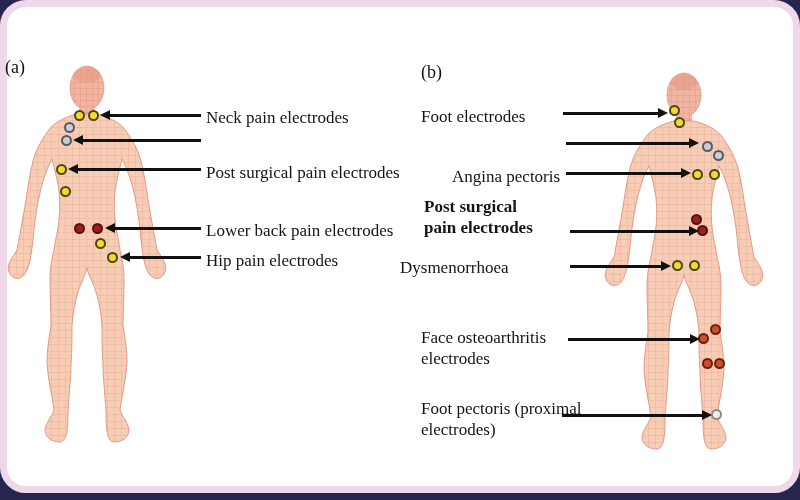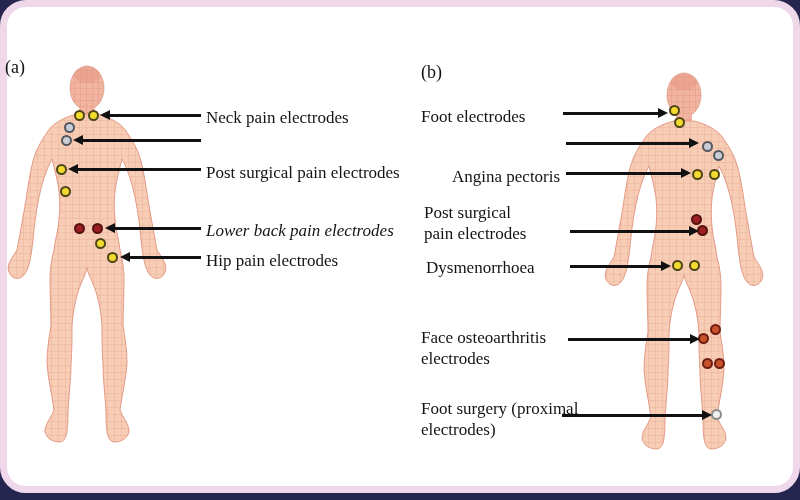--- a/index.html
+++ b/index.html
@@ -101,21 +101,21 @@
 
   <div class="annotation-layer">
       <div class="label" style="left: 206px; top: 107px; text-align: center;">Neck pain electrodes</div>
       <div class="arrow-line" style="left: 108px; width: 93px; top: 113.5px; background: rgb(17, 17, 17);"></div>
       <div class="arrow-head left" style="left: 100px; top: 109.5px; border-right-color: rgb(17, 17, 17);"></div>
       <div class="arrow-line" style="left: 81px; width: 120px; top: 138.5px; background: rgb(17, 17, 17);"></div>
       <div class="arrow-head left" style="left: 73px; top: 134.5px; border-right-color: rgb(17, 17, 17);"></div>
       <div class="label" style="left: 206px; top: 162px;">Post surgical pain electrodes</div>
       <div class="arrow-line" style="left: 76px; width: 125px; top: 167.5px; background: rgb(17, 17, 17);"></div>
       <div class="arrow-head left" style="left: 68px; top: 163.5px; border-right-color: rgb(17, 17, 17);"></div>
-      <div class="label" style="left: 206px; top: 220px; font-style: italic;">Lower back pain electrodes</div>
+      <div class="label" style="left: 206px; top: 220px;">Lower back pain electrodes</div>
       <div class="arrow-line" style="left: 113px; width: 88px; top: 226.5px; background: rgb(17, 17, 17);"></div>
       <div class="arrow-head left" style="left: 105px; top: 222.5px; border-right-color: rgb(17, 17, 17);"></div>
       <div class="label" style="left: 206px; top: 250px;">Hip pain electrodes</div>
       <div class="arrow-line" style="left: 128px; width: 73px; top: 255.5px; background: rgb(17, 17, 17);"></div>
       <div class="arrow-head left" style="left: 120px; top: 251.5px; border-right-color: rgb(17, 17, 17);"></div>
       <div class="dot" style="left: 73.5px; top: 109.5px; background: rgb(242, 218, 46); border-color: rgb(77, 68, 22);"></div>
       <div class="dot" style="left: 87.5px; top: 109.5px; background: rgb(242, 218, 46); border-color: rgb(77, 68, 22);"></div>
       <div class="dot" style="left: 63.5px; top: 121.5px; background: rgb(201, 205, 214); border-color: rgb(85, 88, 94);"></div>
       <div class="dot" style="left: 60.5px; top: 134.5px; background: rgb(201, 205, 214); border-color: rgb(85, 88, 94);"></div>
       <div class="dot" style="left: 55.5px; top: 163.5px; background: rgb(242, 218, 46); border-color: rgb(77, 68, 22);"></div>
@@ -125,32 +125,32 @@
       <div class="dot" style="left: 94.5px; top: 237.5px; background: rgb(242, 218, 46); border-color: rgb(77, 68, 22);"></div>
       <div class="dot" style="left: 106.5px; top: 251.5px; background: rgb(242, 218, 46); border-color: rgb(77, 68, 22);"></div>
       <div class="label" style="left: 421px; top: 106px;">Foot electrodes</div>
       <div class="arrow-line" style="left: 563px; width: 97px; top: 111.5px; background: rgb(17, 17, 17);"></div>
       <div class="arrow-head right" style="left: 658px; top: 107.5px; border-left-color: rgb(17, 17, 17);"></div>
       <div class="arrow-line" style="left: 566px; width: 125px; top: 141.5px; background: rgb(17, 17, 17);"></div>
       <div class="arrow-head right" style="left: 689px; top: 137.5px; border-left-color: rgb(17, 17, 17);"></div>
       <div class="label" style="left: 423px; top: 166px; margin-left: 29px;">Angina pectoris</div>
       <div class="arrow-line" style="left: 566px; width: 117px; top: 171.5px; background: rgb(17, 17, 17);"></div>
       <div class="arrow-head right" style="left: 681px; top: 167.5px; border-left-color: rgb(17, 17, 17);"></div>
-      <div class="label" style="left: 424px; top: 202px;">Post surgical
+      <div class="label" style="left: 424px; top: 196px; font-weight: bold;">Post surgical
 pain electrodes</div>
       <div class="arrow-line" style="left: 570px; width: 121px; top: 229.5px; background: rgb(17, 17, 17);"></div>
       <div class="arrow-head right" style="left: 689px; top: 225.5px; border-left-color: rgb(17, 17, 17);"></div>
-      <div class="label" style="left: 426px; top: 257px;">Dysmenorrhoea</div>
+      <div class="label" style="left: 400px; top: 257px;">Dysmenorrhoea</div>
       <div class="arrow-line" style="left: 570px; width: 93px; top: 264.5px; background: rgb(17, 17, 17);"></div>
       <div class="arrow-head right" style="left: 661px; top: 260.5px; border-left-color: rgb(17, 17, 17);"></div>
       <div class="label" style="left: 421px; top: 327px;">Face osteoarthritis
 electrodes</div>
       <div class="arrow-line" style="left: 568px; width: 124px; top: 337.5px; background: rgb(17, 17, 17);"></div>
       <div class="arrow-head right" style="left: 690px; top: 333.5px; border-left-color: rgb(17, 17, 17);"></div>
-      <div class="label" style="left: 421px; top: 398px;">Foot surgery (proximal
+      <div class="label" style="left: 421px; top: 398px;">Foot pectoris (proximal
 electrodes)</div>
       <div class="arrow-line" style="left: 562px; width: 142px; top: 413.5px; background: rgb(17, 17, 17);"></div>
       <div class="arrow-head right" style="left: 702px; top: 409.5px; border-left-color: rgb(17, 17, 17);"></div>
       <div class="dot" style="left: 668.5px; top: 104.5px; background: rgb(242, 218, 46); border-color: rgb(77, 68, 22);"></div>
       <div class="dot" style="left: 673.5px; top: 116.5px; background: rgb(242, 218, 46); border-color: rgb(77, 68, 22);"></div>
       <div class="dot" style="left: 701.5px; top: 140.5px; background: rgb(201, 205, 214); border-color: rgb(85, 88, 94);"></div>
       <div class="dot" style="left: 712.5px; top: 149.5px; background: rgb(201, 205, 214); border-color: rgb(85, 88, 94);"></div>
       <div class="dot" style="left: 691.5px; top: 168.5px; background: rgb(242, 218, 46); border-color: rgb(77, 68, 22);"></div>
       <div class="dot" style="left: 708.5px; top: 168.5px; background: rgb(242, 218, 46); border-color: rgb(77, 68, 22);"></div>
       <div class="dot" style="left: 690.5px; top: 213.5px; background: rgb(156, 32, 32); border-color: rgb(85, 16, 16);"></div>

